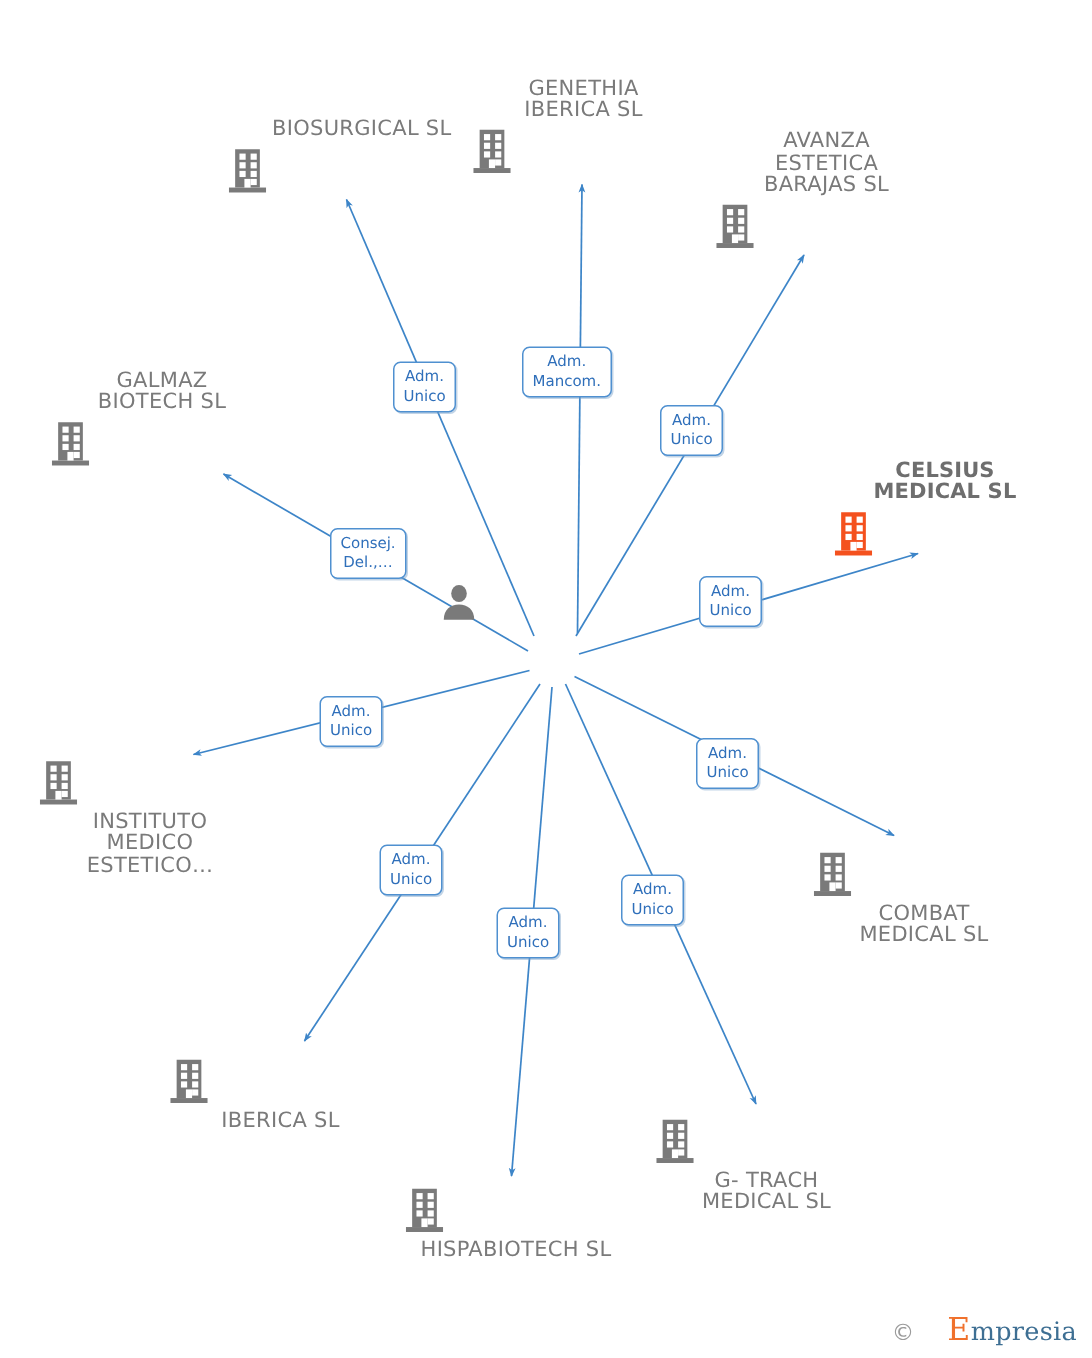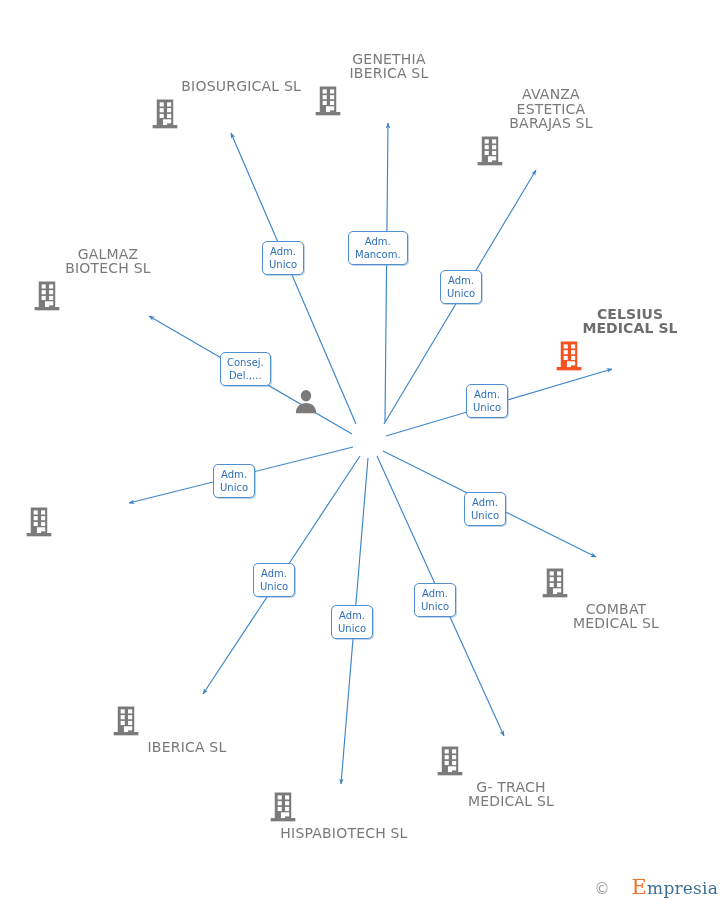--- a/index.html
+++ b/index.html
@@ -249,20 +249,23 @@
                 <rect x="19.5" y="6.5" width="5" height="5"></rect>
                 <rect x="19.5" y="13.5" width="5" height="5"></rect>
                 <rect x="19.5" y="20.5" width="5" height="5"></rect>
                 <rect x="14.5" y="27" width="5" height="7"></rect>
                 <rect x="19.5" y="27" width="5" height="5"></rect>
                 <rect x="10.5" y="27" width="0" height="0"></rect>
               </g>
             </g>
           </svg>
         </span>
+        <div class="caption">INSTITUTO
+MEDICO
+ESTETICO…</div>
       </div>
       <div class="node caption-bottom" style="left: 616px; top: 565.5px;">
         <span class="glyph">
           <svg viewBox="0 0 34 40" width="28" height="33" class="bldg">
             <g fill="#7a7a7a">
               <path d="M7 3 h20 v31 h-20 z"></path>
               <rect x="2" y="34" width="30" height="4"></rect>
               <g fill="#ffffff">
                 <rect x="10.5" y="6.5" width="5" height="5"></rect>
                 <rect x="10.5" y="13.5" width="5" height="5"></rect>

